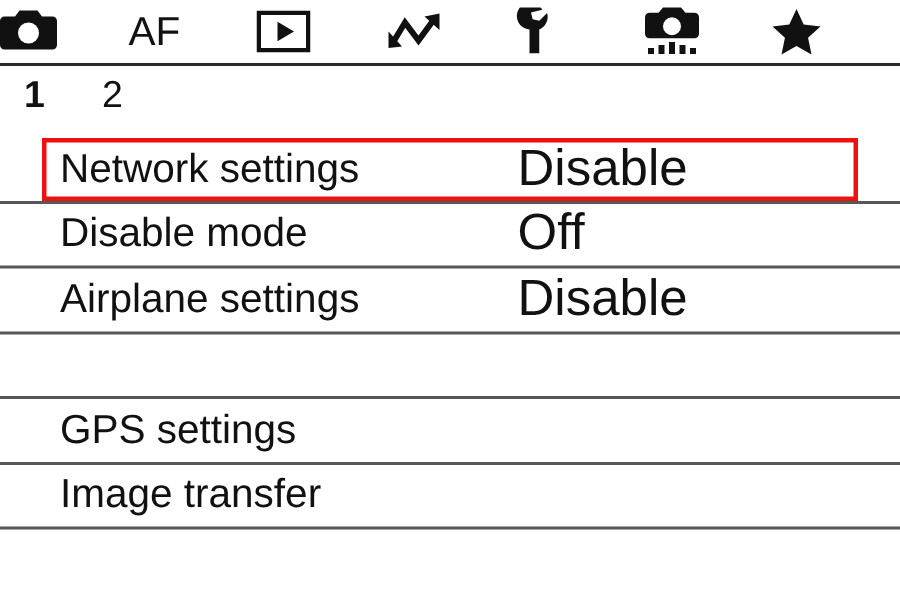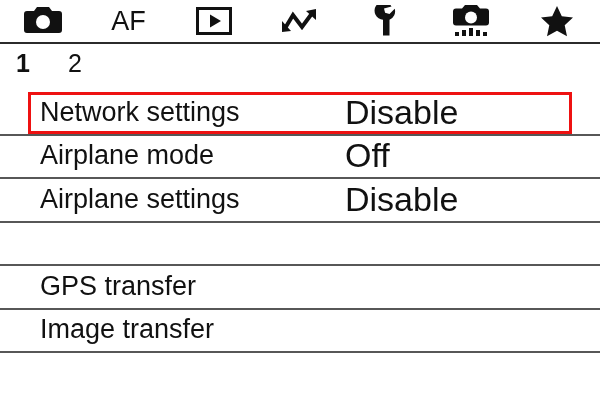--- a/index.html
+++ b/index.html
@@ -28,21 +28,20 @@
     top: 0;
     width: 600px;
     height: 42px;
     display: flex;
     align-items: center;
   }
   .icon-tab {
     flex: 1 1 0;
     display: flex;
     align-items: center;
-    justify-content: center;
     height: 42px;
   }
   .icon-tab svg { display: block; }
   .af-text {
     font-family: "Liberation Sans", sans-serif;
     font-size: 27px;
     letter-spacing: 0px;
     color: #111111;
     line-height: 1;
   }
@@ -208,37 +207,37 @@
 
   <div class="menu-list">
 
     <div class="menu-row">
       <span class="label">Network settings</span>
       <span class="value">Disable</span>
     </div>
 
     <div class="row-sep" style="top:43.5px"></div>
     <div class="menu-row">
-      <span class="label">Airplane mode</span>
+      <span class="label">Disable mode</span>
       <span class="value">Off</span>
     </div>
 
     <div class="row-sep" style="top:87px"></div>
     <div class="menu-row">
       <span class="label">Airplane settings</span>
       <span class="value">Disable</span>
     </div>
 
     <div class="row-sep" style="top:130.5px"></div>
     <div class="menu-row">
     </div>
 
     <div class="row-sep" style="top:174px"></div>
     <div class="menu-row">
-      <span class="label">GPS transfer</span>
+      <span class="label">GPS settings</span>
       <span class="value"></span>
     </div>
 
     <div class="row-sep" style="top:217.5px"></div>
     <div class="menu-row">
       <span class="label">Image transfer</span>
       <span class="value"></span>
     </div>
 
     <div class="row-sep" style="top:261px"></div>

